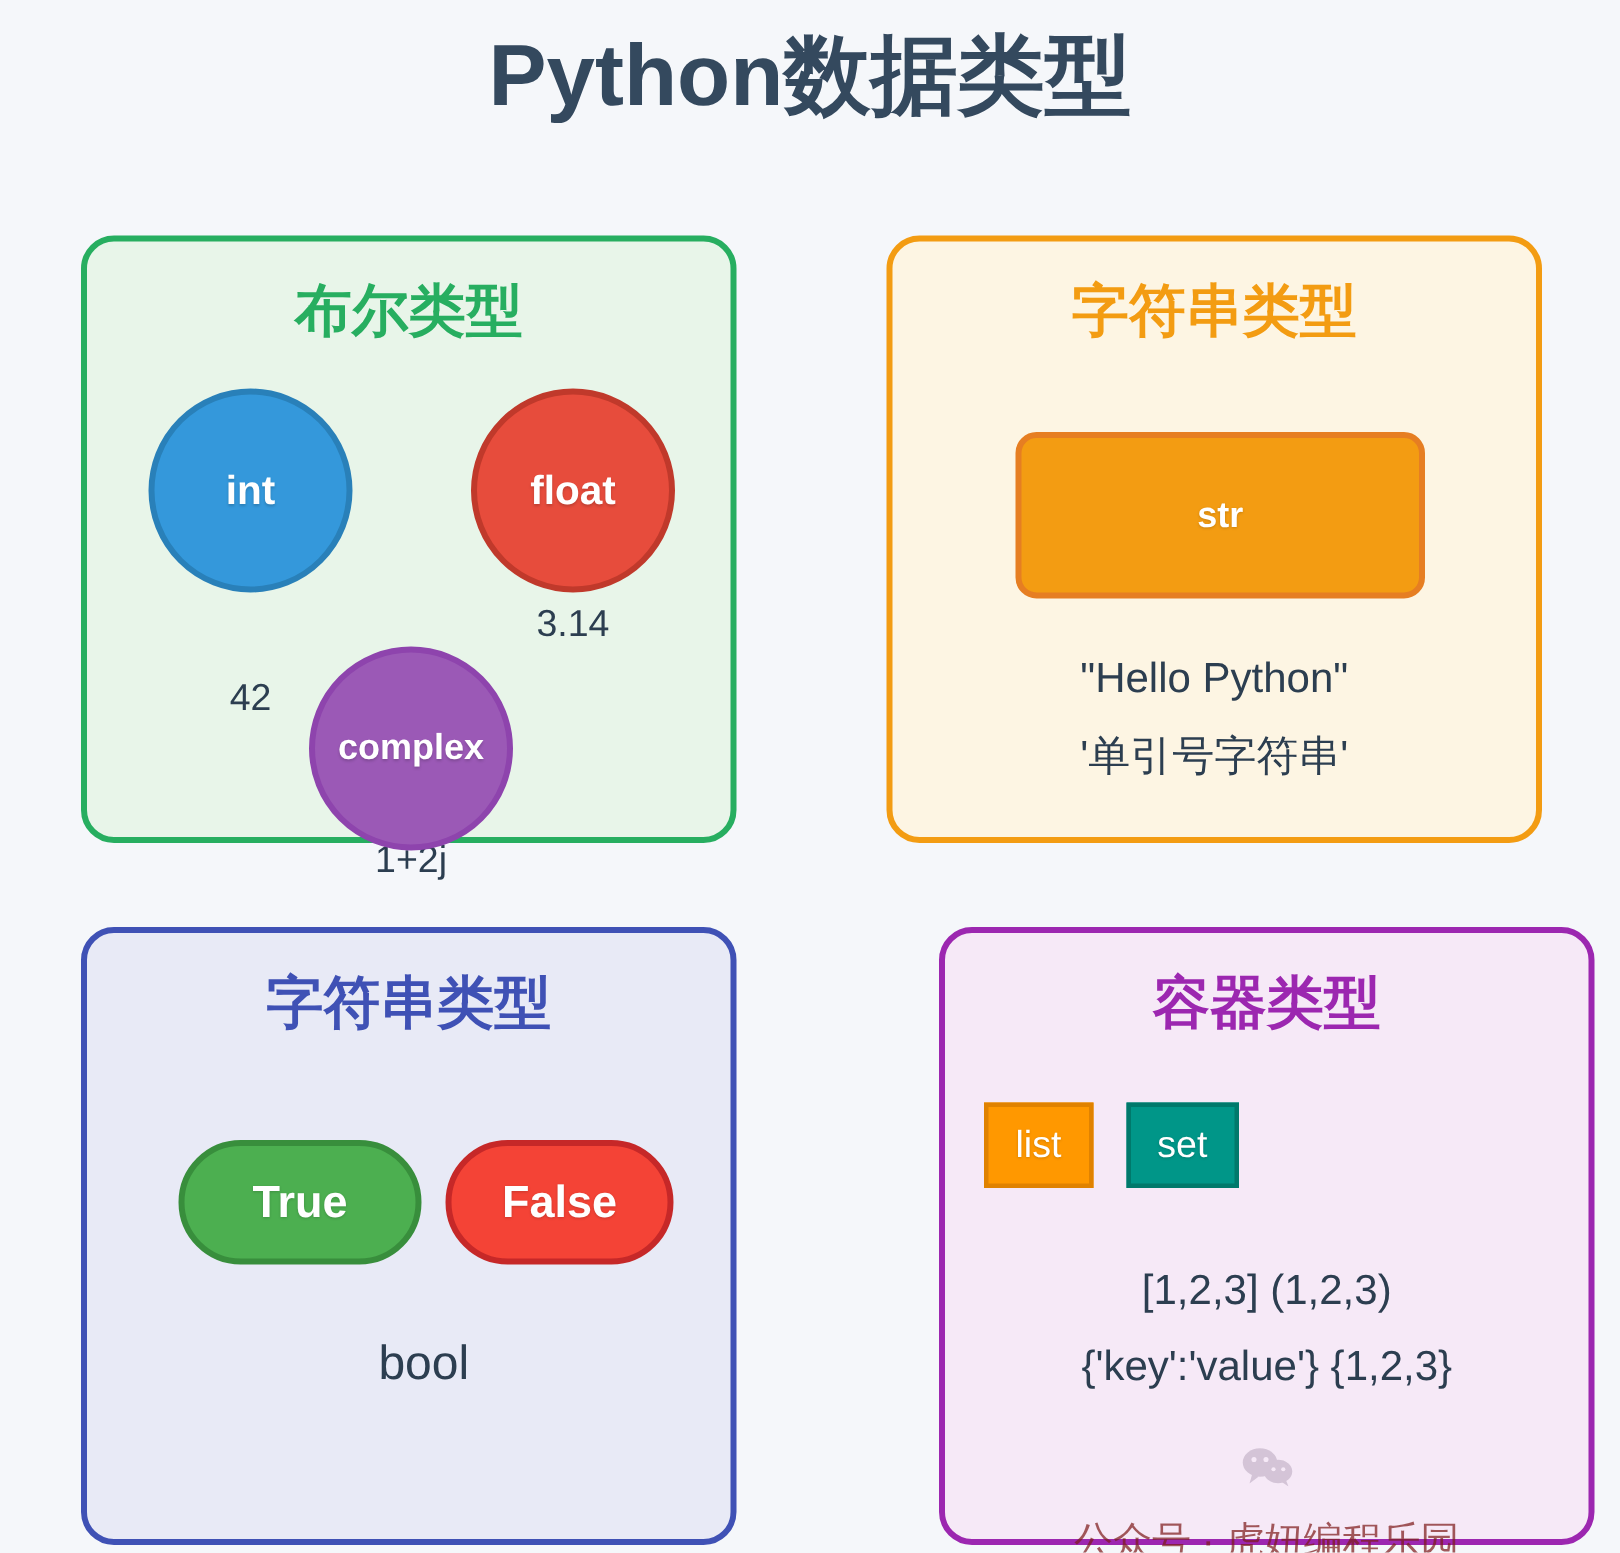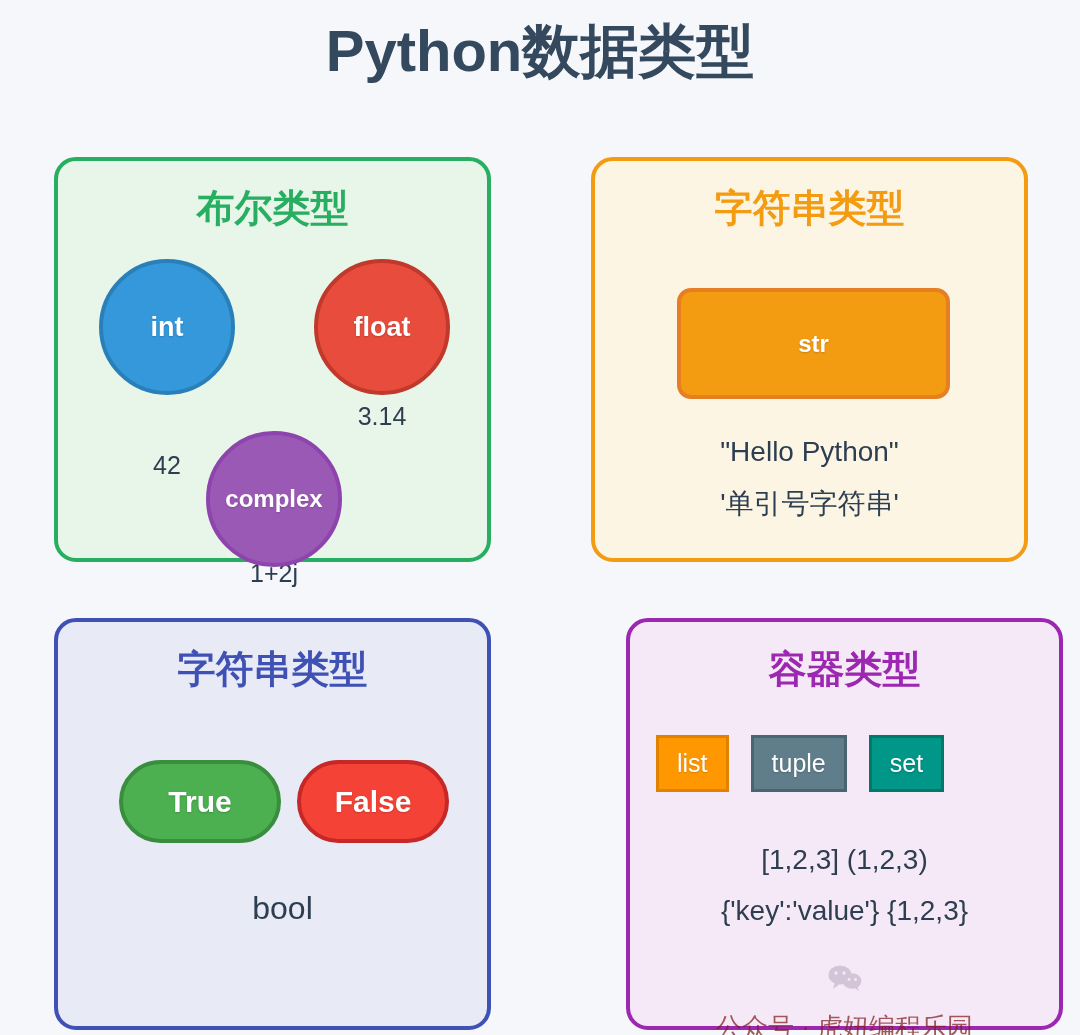--- a/index.html
+++ b/index.html
@@ -256,23 +256,20 @@
 
     <div id="bool-typename">bool</div>
   </div>
 
   <div class="card" id="card-container">
     <div class="card-heading">容器类型</div>
 
     <div id="chip-row">
       <div class="chip chip-list">
         <span>list</span>
-      </div>
-      <div class="chip chip-tuple">
-        <span>tuple</span>
       </div>
       <div class="chip chip-set">
         <span>set</span>
       </div>
     </div>
 
     <div class="example-line" id="container-example-1">[1,2,3] (1,2,3)</div>
     <div class="example-line" id="container-example-2">{'key':'value'} {1,2,3}</div>
 
     <div id="watermark">

